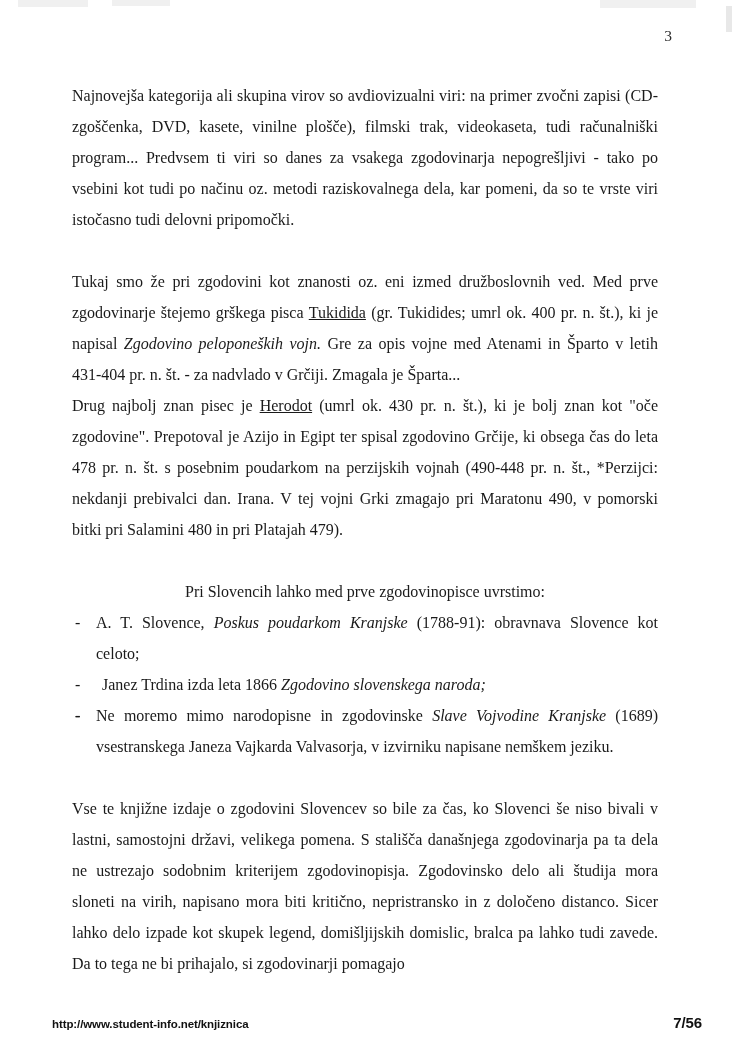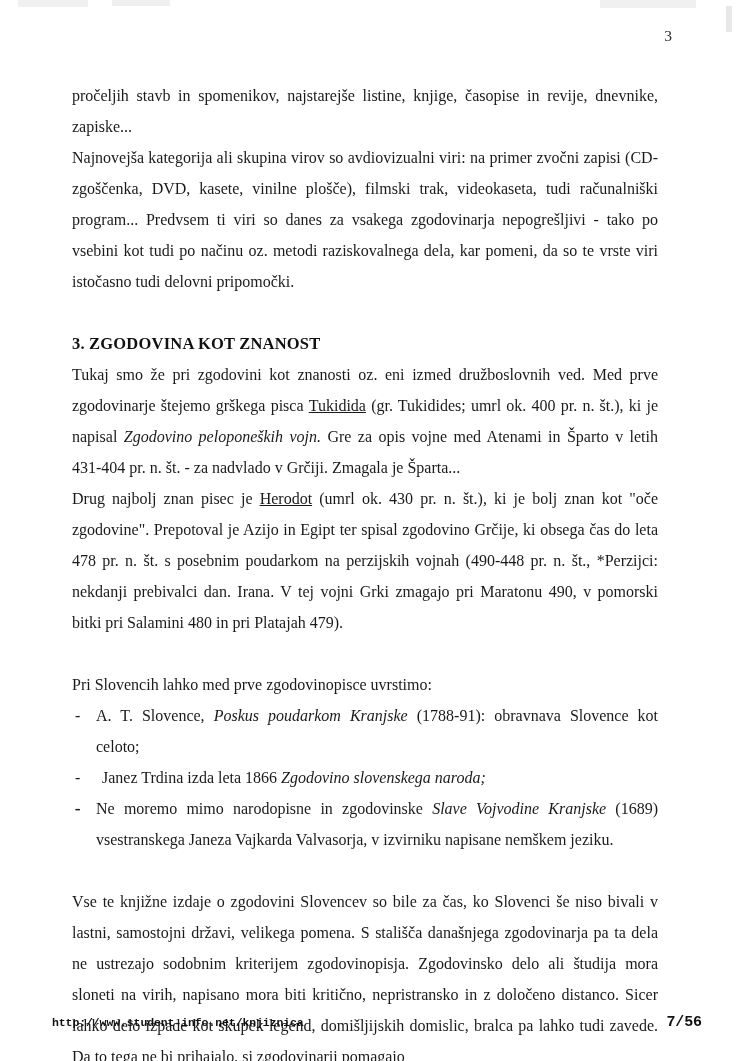--- a/index.html
+++ b/index.html
@@ -50,21 +50,21 @@
 
   p.body-text {
     margin: 0;
     font-size: 16px;
     line-height: 31px;
     text-align: justify;
     text-justify: inter-word;
     color: #1a1a1a;
   }
   p.body-text.ragged {
-    text-align: left;
+    text-align: center;
   }
 
   .section-heading {
     margin: 0;
     font-size: 16.5px;
     line-height: 31px;
     font-weight: bold;
     letter-spacing: 0.2px;
     color: #111111;
   }
@@ -101,21 +101,21 @@
   }
 
   .footer {
     position: absolute;
     left: 52px;
     right: 48px;
     bottom: 30px;
     display: flex;
     align-items: baseline;
     justify-content: space-between;
-    font-family: Liberation Mono, monospace;
+    font-family: Liberation Sans, sans-serif;
     font-weight: bold;
     font-size: 11.5px;
     letter-spacing: -0.1px;
     color: #111111;
   }
   .footer .footer-url { white-space: nowrap; }
   .footer .footer-page { white-space: nowrap; font-size: 15px; }
 </style>
 </head>
 <body>
@@ -124,27 +124,25 @@
 
   <div class="scan-smudge smudge-a"></div>
   <div class="scan-smudge smudge-b"></div>
   <div class="scan-smudge smudge-c"></div>
   <div class="scan-smudge smudge-d"></div>
 
   <div class="page-number-top">3</div>
 
   <div class="content">
 
-    <p class="body-text">pročeljih stavb in spomenikov, najstarejše listine, knjige, časopise in revije, dnevnike, zapiske...</p>
 
     <p class="body-text">Najnovejša kategorija ali skupina virov so avdiovizualni viri: na primer zvočni zapisi (CD-zgoščenka, DVD, kasete, vinilne plošče), filmski trak, videokaseta, tudi računalniški program... Predvsem ti viri so danes za vsakega zgodovinarja nepogrešljivi - tako po vsebini kot tudi po načinu oz. metodi raziskovalnega dela, kar pomeni, da so te vrste viri istočasno tudi delovni pripomočki.</p>
 
     <div class="spacer-block"></div>
 
-    <h2 class="section-heading">3. ZGODOVINA  KOT  ZNANOST</h2>
 
     <p class="body-text"><span>Tukaj smo že pri zgodovini kot znanosti oz. eni izmed družboslovnih ved. Med prve zgodovinarje štejemo grškega pisca </span><span class="underline">Tukidida</span><span> (gr. Tukidides; umrl ok. 400 pr. n. št.), ki je napisal </span><span class="italic">Zgodovino peloponeških vojn.</span><span> Gre za opis vojne med Atenami in Šparto v letih 431-404 pr. n. št. - za nadvlado v Grčiji. Zmagala je Šparta...</span></p>
 
     <p class="body-text"><span>Drug najbolj znan pisec je </span><span class="underline">Herodot</span><span> (umrl ok. 430 pr. n. št.), ki je bolj znan kot "oče zgodovine". Prepotoval je Azijo in Egipt ter spisal zgodovino Grčije, ki obsega čas do leta 478 pr. n. št. s posebnim poudarkom na perzijskih vojnah (490-448 pr. n. št., *Perzijci: nekdanji prebivalci dan. Irana. V tej vojni Grki zmagajo pri Maratonu 490, v pomorski bitki pri Salamini 480 in pri Platajah 479).</span></p>
 
     <div class="spacer-block"></div>
 
     <p class="body-text ragged">Pri Slovencih lahko med prve zgodovinopisce uvrstimo:</p>
 
     <ul class="dash-list">

